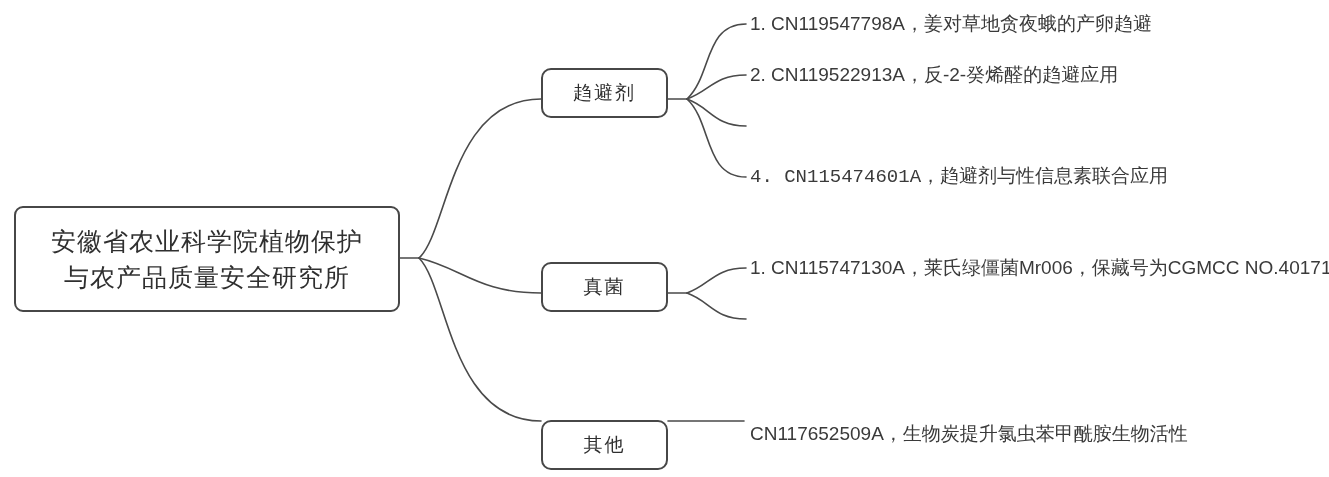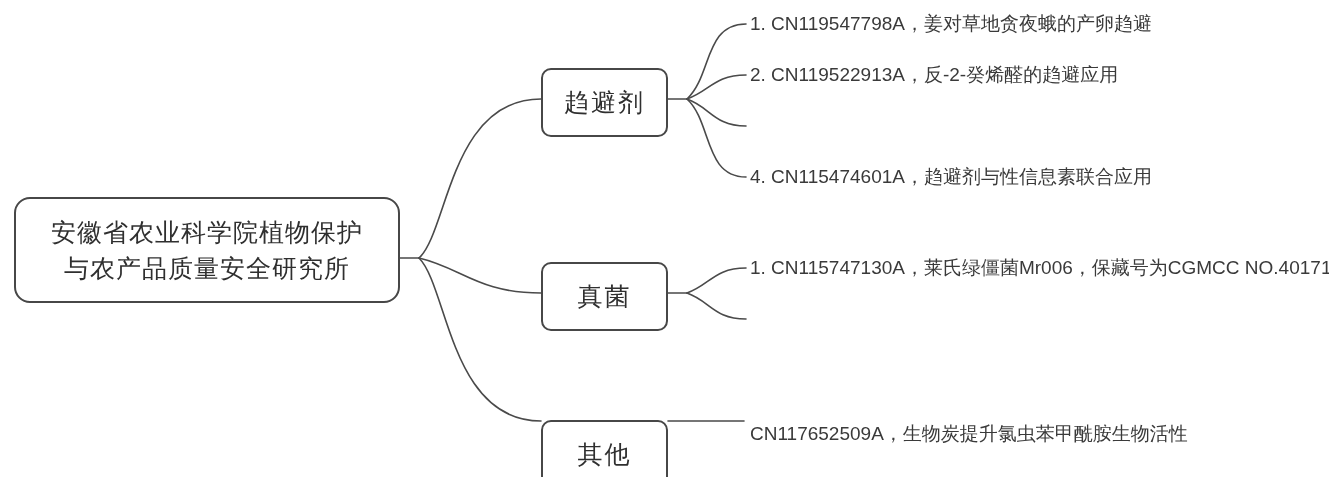--- a/index.html
+++ b/index.html
@@ -20,47 +20,47 @@
   .connectors path{fill:none;stroke:var(--line);stroke-width:1.6;stroke-linecap:round;}
   .node{
     position:absolute;
     box-sizing:border-box;
     background:var(--bg);
     border:2px solid var(--border);
     display:flex;align-items:center;justify-content:center;
     color:var(--text);
   }
   .node-root{
-    left:14px;top:197px;width:386px;height:106px;
-    border-radius:16px;
+    left:14px;top:206px;width:386px;height:106px;
+    border-radius:9px;
   }
   .node-root .root-text{
     width:322px;
     text-align:center;
     font-size:25px;line-height:36px;letter-spacing:1px;
   }
   .node-branch{
-    width:127px;height:69px;left:541px;
+    width:127px;height:50px;left:541px;
     border-radius:10px;
-    font-size:25px;letter-spacing:2px;justify-content:center;
+    font-size:19px;letter-spacing:2px;justify-content:center;
   }
   .branch-1{top:68px;}
   .branch-2{top:262px;}
   .branch-3{top:390px;margin-top:30px;}
   .leaf{
     position:absolute;left:750px;
     white-space:nowrap;
     font-size:19px;line-height:24px;
     color:#3a3a3a;
     text-align:right;
   }
   .leaf-1a{top:12px;}
   .leaf-1b{top:63px;}
   .leaf-1c{top:114px;}
-  .leaf-1d{top:165px;}
+  .leaf-1d{top:165px;font-family:Liberation Mono, monospace;}
   .leaf-2a{top:256px;}
   .leaf-2b{top:307px;}
   .leaf-3a{top:422px;}
 </style>
 </head>
 <body>
 
 <div class="canvas">
 
   <svg class="connectors" viewBox="0 0 1329 477">

